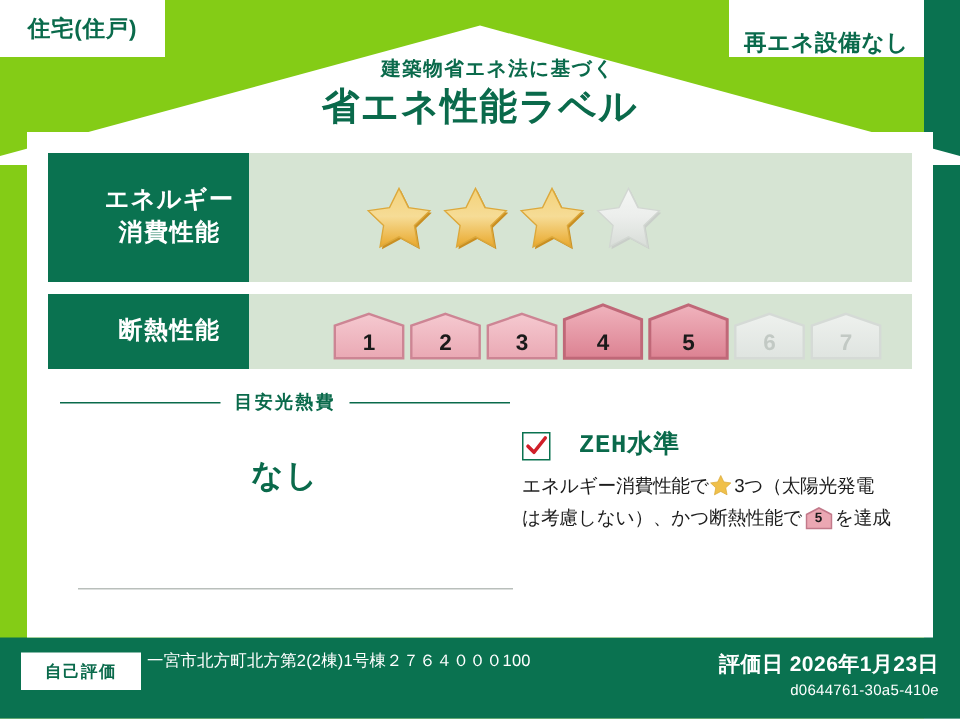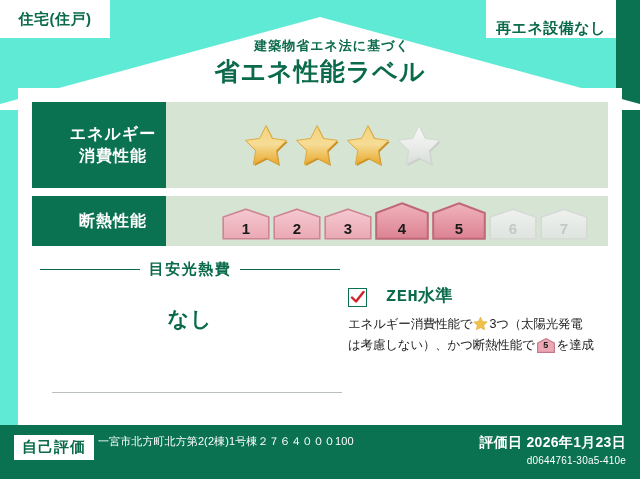--- a/index.html
+++ b/index.html
@@ -13,21 +13,21 @@
     overflow: hidden;
     font-family: "Liberation Sans", "DejaVu Sans", sans-serif;
     background: #0a7250;
   }
 
   
   #label-root {
     position: relative;
     width: 616px;
     height: 479px;
-    background: #5eead4;
+    background: #84cc16;
     box-sizing: border-box;
   }
 
   
   .roof {
     position: absolute;
     left: 0;
     top: 0;
     width: 640px;
     height: 110px;
@@ -167,21 +167,21 @@
     position: absolute;
     left: 22px;
     top: 172px;
     width: 300px;
   }
   .cost-head {
     display: flex;
     align-items: center;
     gap: 9px;
     color: #0a6a4b;
-    font-size: 15px;
+    font-size: 12px;
     font-weight: bold;
     letter-spacing: 1.5px;
   }
   .cost-head .rule {
     flex: 1;
     height: 1px;
     background: #0a6a4b;
   }
   .cost-value {
     margin-top: 26px;
@@ -250,21 +250,21 @@
   }
   .foot-badge {
     position: absolute;
     left: 14px;
     top: 10px;
     width: 80px;
     height: 25px;
     background: #ffffff;
     color: #0a6a4b;
     font-weight: bold;
-    font-size: 15px;
+    font-size: 11px;
     letter-spacing: 1px;
     display: flex;
     align-items: center;
     justify-content: center;
     box-sizing: border-box;
   }
   .foot-address {
     position: absolute;
     left: 98px;
     top: 9px;

